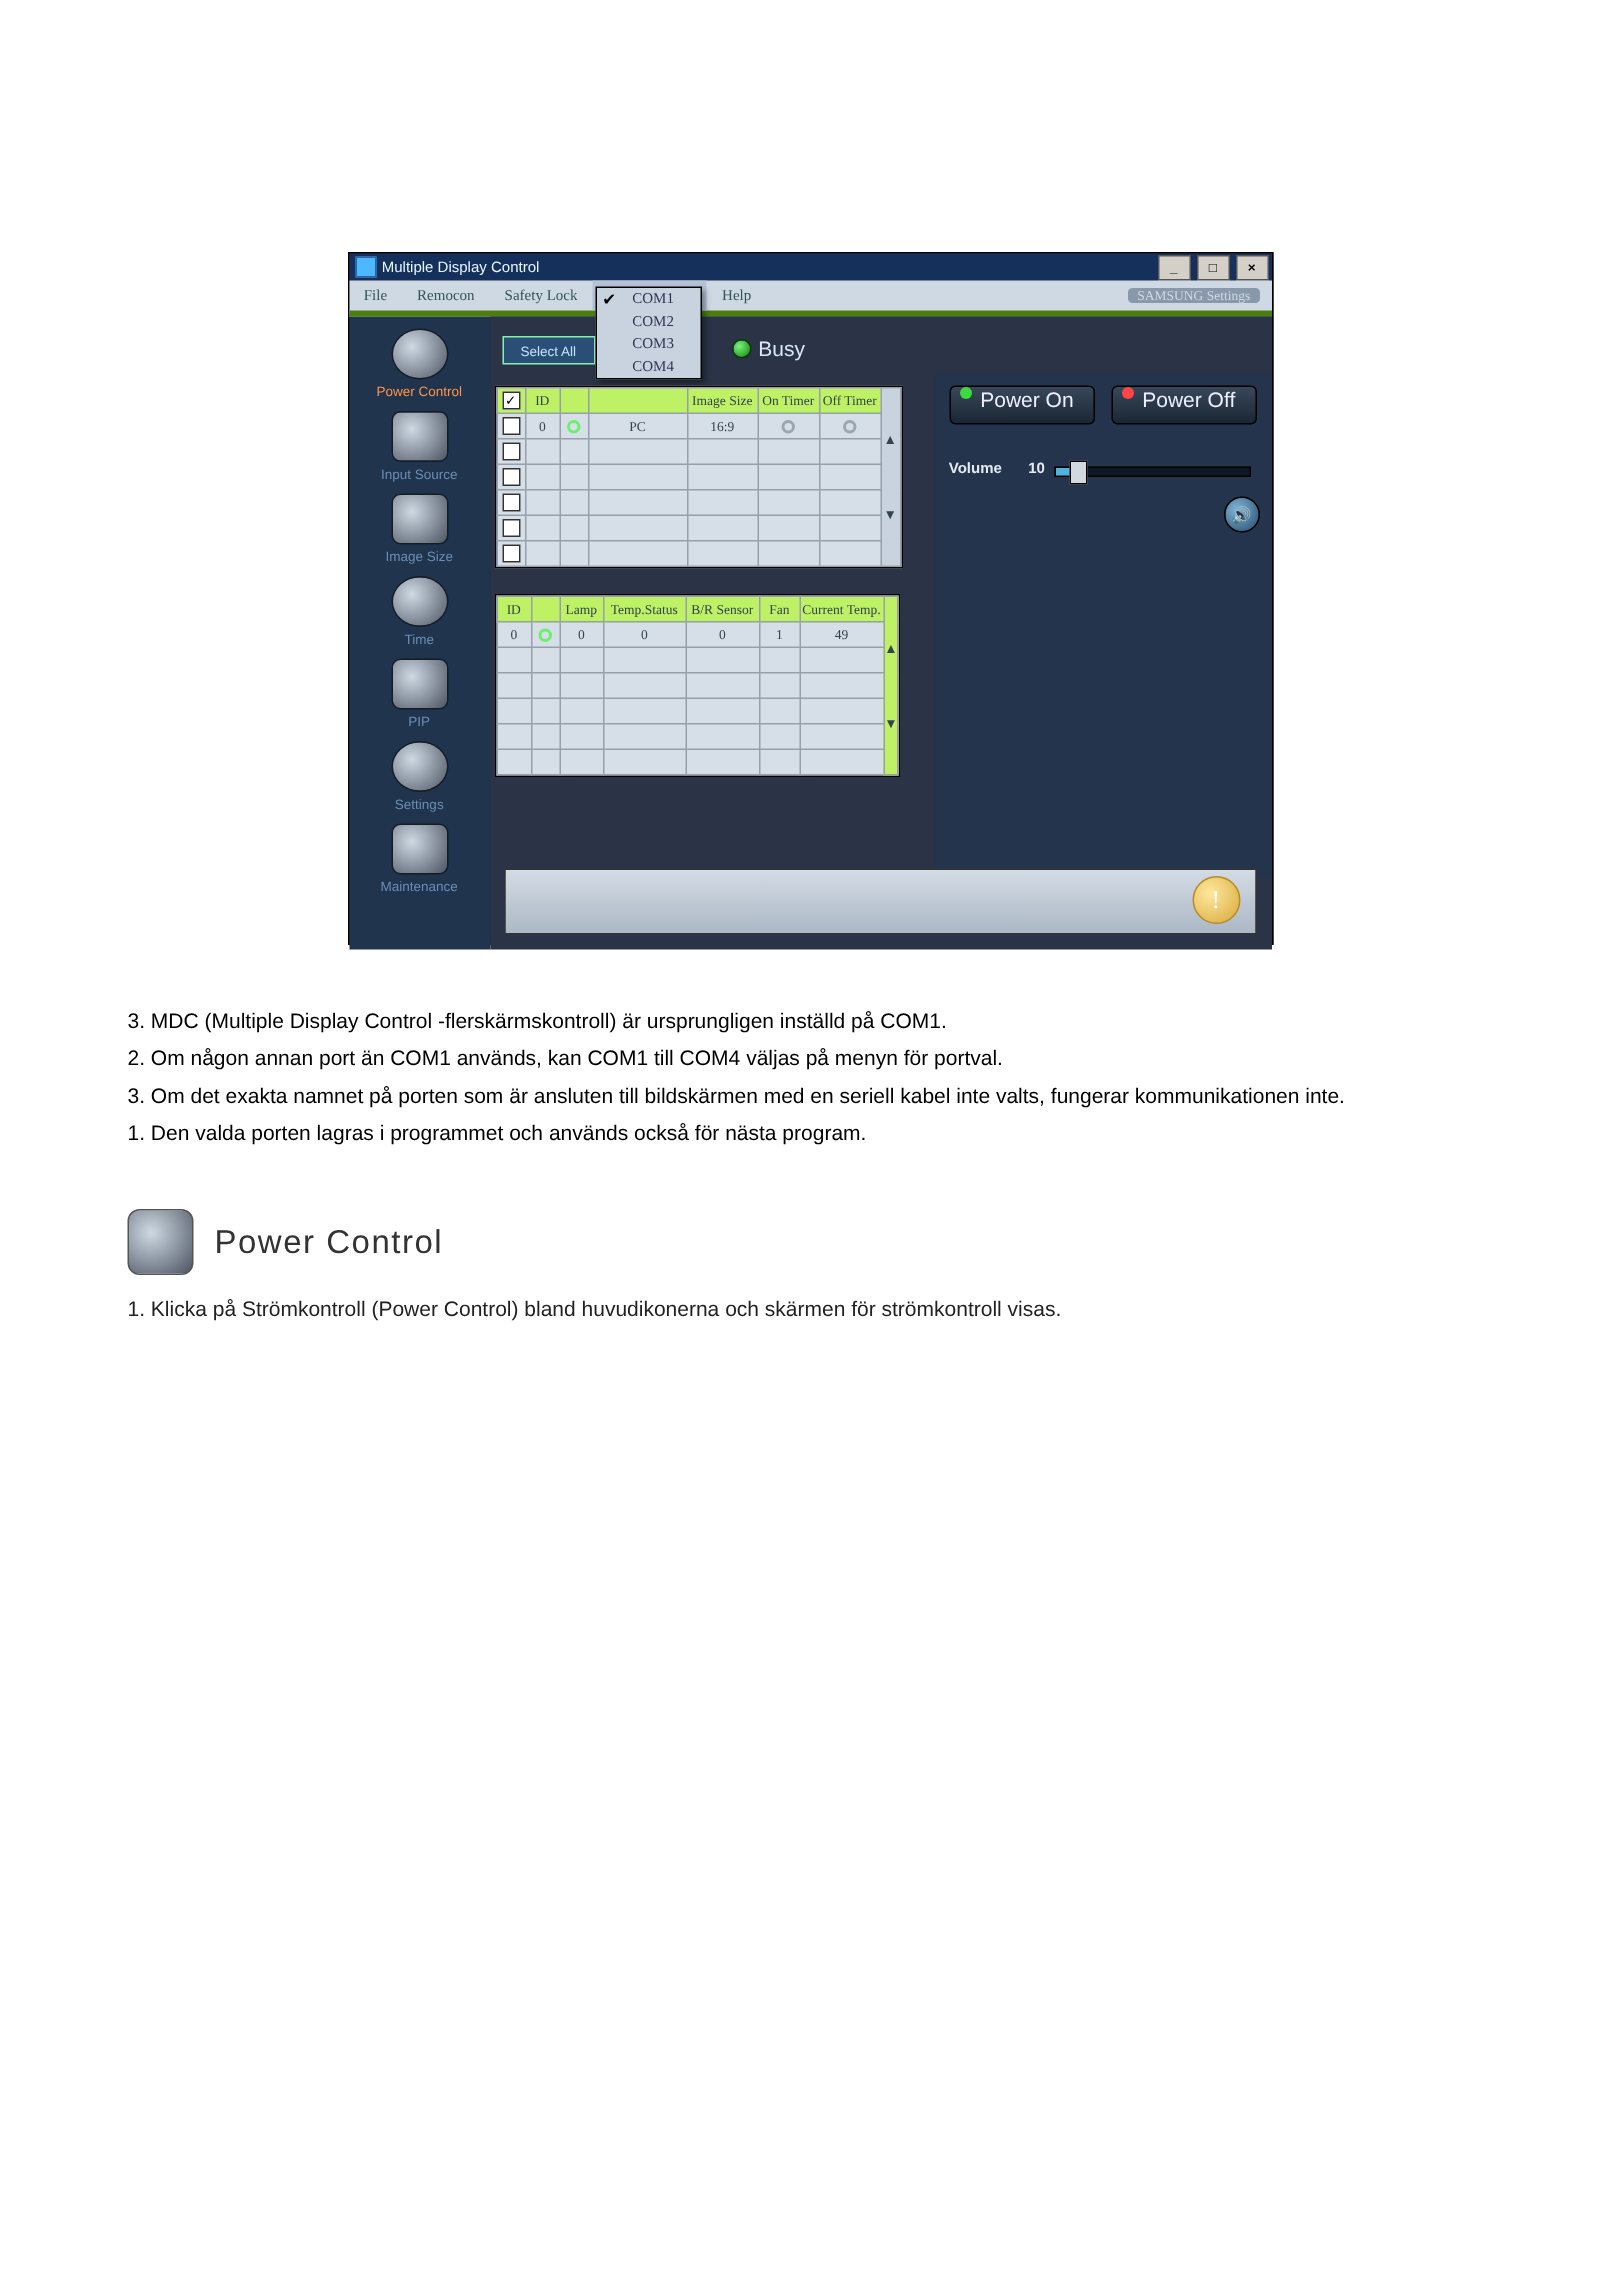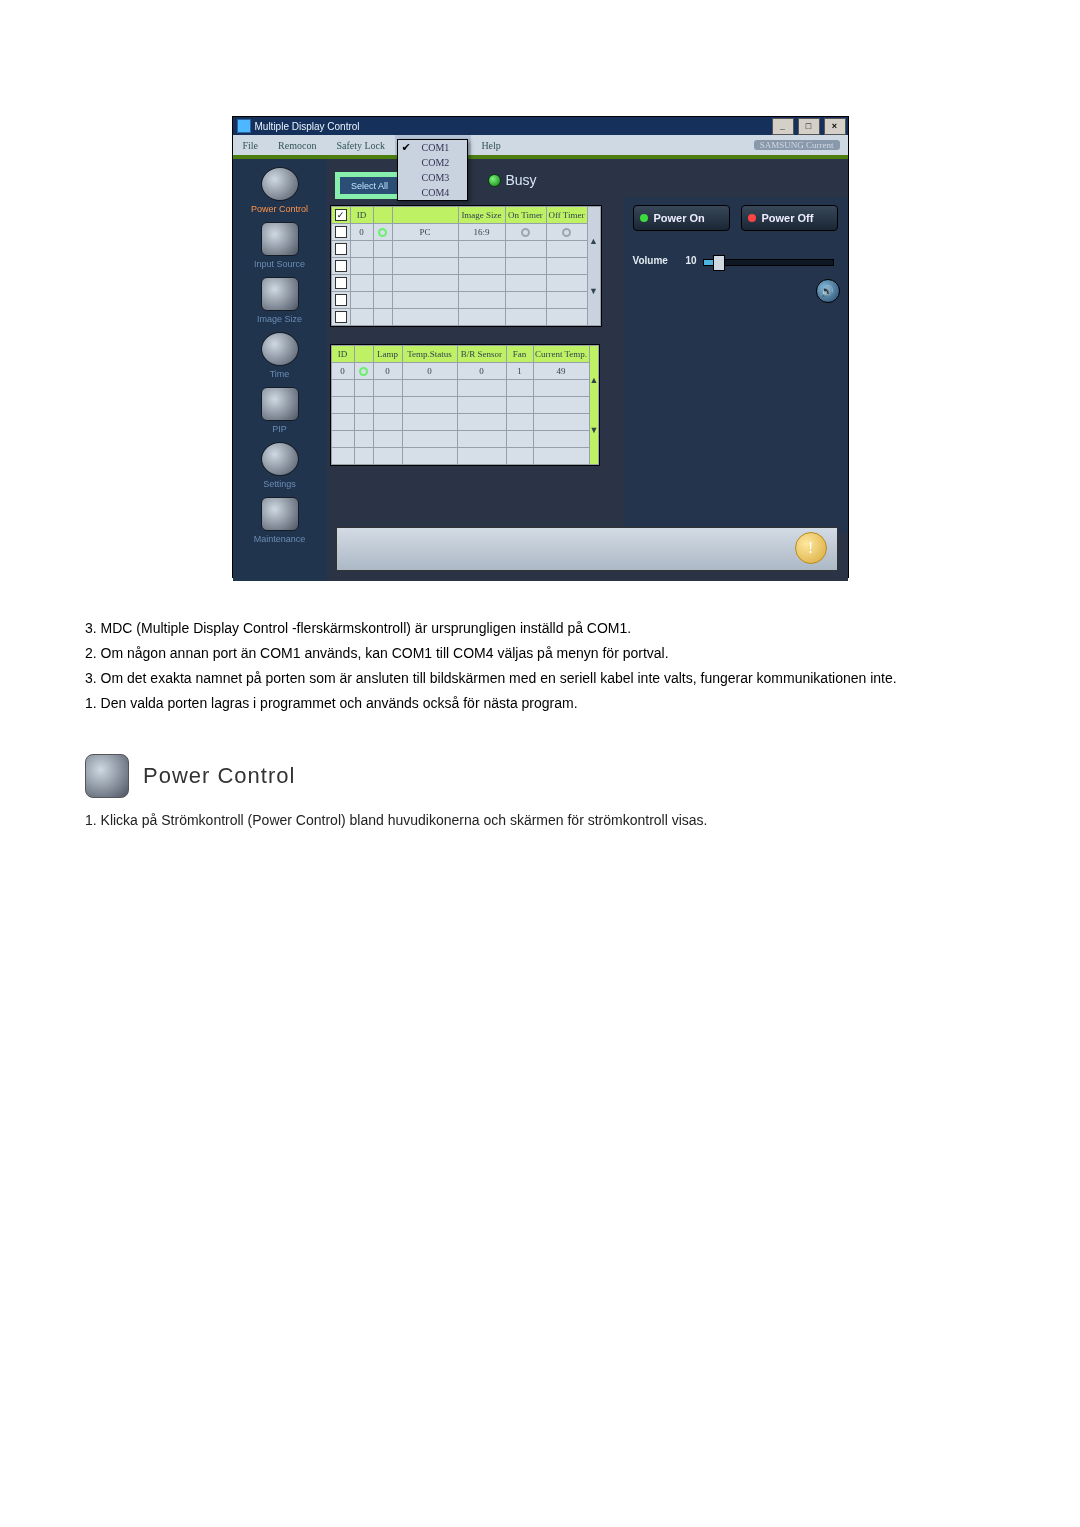--- a/index.html
+++ b/index.html
@@ -1,34 +1,34 @@
 <!DOCTYPE html>
 <html><head>
 <meta charset="utf-8">
 <style>
 body{margin:0;padding:0;background:#fff;font-family:Verdana,Arial,sans-serif;font-size:12px;color:#222}
-.page{width:1080px;margin:0 auto;padding:51px 85px 0 85px;box-sizing:border-box}
+.page{width:1080px;margin:0 auto;padding:103px 85px 0 85px;box-sizing:border-box}
 .shot{width:615px;height:460px;margin:65px auto 40px auto;position:relative;border:1px solid #000;background:#1f2a3c}
 .titlebar{height:18px;background:#15305a;display:flex;align-items:center;font-size:10px;color:#e8f4ff;font-family:Tahoma,sans-serif}
 .titlebar .tb-icon{width:12px;height:12px;margin:0 4px;background:#4db8ff;border:1px solid #2966a0}
 .titlebar .tb-title{flex:1}
 .winbtns{display:flex}
 .winbtn{width:20px;height:15px;margin-left:2px;margin-right:2px;background:#d4d0c8;border:1px solid #555;display:flex;align-items:center;justify-content:center;font-size:9px;font-family:Arial;color:#000;font-weight:bold}
 .menubar{height:20px;background:#cfd9e4;border-bottom:4px solid #4d7c0f;display:flex;align-items:center;font-family:Tahoma;font-size:10px;color:#355;position:relative}
 .menubar .mi{padding:0 10px;height:100%;display:flex;align-items:center}
 .menubar .brand{position:absolute;right:8px;font-size:9px;color:#cfd9e4;background:#8a98ab;padding:0 6px;border-radius:3px}
 .body{display:flex;height:calc(100% - 38px)}
 .sidebar{width:94px;background:#20344e;padding-top:8px}
 .sb-item{text-align:center;margin-bottom:8px;font-size:9px;color:#6a8db5}
 .sb-item .glow{color:#ff934a}
 .sb-ico{width:36px;height:32px;margin:0 auto 3px auto;background:radial-gradient(circle at 35% 35%,#cfd9e4,#4b5460);border-radius:6px;border:1px solid #151c26}
 .sb-ico.power{border-radius:50%}
 .sb-ico.sett{border-radius:50%}
 .main{flex:1;position:relative;background:#2a3446}
-.selectall{position:absolute;left:8px;top:13px;width:60px;height:17px;background:#2b4e76;border:5px solid #86efac;font-size:9px;color:#bfe4ff;display:flex;align-items:center;justify-content:center}
+.selectall{position:absolute;left:8px;top:13px;width:60px;height:17px;background:#2b4e76;border:1px solid #86efac;font-size:9px;color:#bfe4ff;display:flex;align-items:center;justify-content:center}
 .busy{position:absolute;left:161px;top:13px;font-size:14px;color:#d8e7f4;display:flex;align-items:center}
 .busy .dot{width:11px;height:11px;border-radius:50%;background:radial-gradient(circle at 35% 35%,#7cf57c,#0f7d0f);margin-right:5px;border:1px solid #0a3a0a}
 .commenu{position:absolute;left:70px;top:-20px;background:#c9d3df;border:1px solid #000;font-size:10px;color:#335;box-shadow:2px 2px 4px rgba(0,0,0,.4);font-family:Tahoma}
 .commenu .cm{padding:2px 18px 2px 24px;position:relative}
 .commenu .chk{position:absolute;left:4px;top:1px;font-size:11px;color:#000}
 .grid{position:absolute;left:3px;top:46px;border:1px solid #000;background:#d6dee8;font-size:9px;font-family:Tahoma;color:#33444f}
 .grid table{border-collapse:collapse}
 .grid th,.grid td{border:1px solid #96a0aa;text-align:center;height:16px;padding:0}
 .grid th{background:#bef264;font-weight:normal}
 .g1 th:nth-child(1),.g1 td:nth-child(1){width:18px}
@@ -45,21 +45,21 @@
 .ring.off{border-color:#9aa6b0}
 .grid2{position:absolute;left:3px;top:185px}
 .g2 th:nth-child(1),.g2 td:nth-child(1){width:22px}
 .g2 th:nth-child(2),.g2 td:nth-child(2){width:18px}
 .g2 th:nth-child(3),.g2 td:nth-child(3){width:28px}
 .g2 th:nth-child(4),.g2 td:nth-child(4){width:54px}
 .g2 th:nth-child(5),.g2 td:nth-child(5){width:48px}
 .g2 th:nth-child(6),.g2 td:nth-child(6){width:26px}
 .g2 th:nth-child(7),.g2 td:nth-child(7){width:55px}
 .panel{position:absolute;right:0;top:38px;width:225px;bottom:48px;background:#23344c}
-.panel .pbtn{position:absolute;height:24px;width:95px;top:8px;border:1px solid #000;border-radius:4px;background:linear-gradient(#38485a,#1a2634);display:flex;align-items:center;font-size:11px;color:#eef;font-weight:bold}
+.panel .pbtn{position:absolute;height:24px;width:95px;top:8px;border:1px solid #000;border-radius:4px;background:linear-gradient(#38485a,#1a2634);display:flex;align-items:flex-start;font-size:14px;color:#eef;font-weight:normal}
 .panel .pbtn .pdot{width:8px;height:8px;border-radius:50%;margin:0 6px}
 .pbtn.on{left:10px}.pbtn.on .pdot{background:#3bdc3b}
 .pbtn.off{right:10px}.pbtn.off .pdot{background:#ff4444}
 .vol-lab{position:absolute;left:10px;top:58px;font-size:10px;font-weight:bold;color:#e3eaf2}
 .vol-val{position:absolute;left:63px;top:58px;font-size:10px;font-weight:bold;color:#e3eaf2}
 .vol-track{position:absolute;left:80px;top:62px;right:14px;height:5px;background:#0e1824;border:1px solid #000}
 .vol-fill{height:100%;width:12%;background:#4fb2df}
 .vol-thumb{position:absolute;left:90px;top:58px;width:10px;height:14px;background:#d0d8e0;border:1px solid #000}
 .spk{position:absolute;right:8px;top:82px;width:22px;height:22px;border-radius:50%;background:radial-gradient(circle at 35% 35%,#7fb6d8,#25486a);border:1px solid #000;display:flex;align-items:center;justify-content:center;font-size:11px;color:#fff}
 .footer{position:absolute;left:103px;right:10px;bottom:6px;height:42px;background:linear-gradient(#d3dbe4,#acb8c6);border:1px solid #333}
@@ -84,21 +84,21 @@
         <div class="winbtn">□</div>
         <div class="winbtn">×</div>
       </div>
     </div>
     <div class="menubar">
       <div class="mi">File</div>
       <div class="mi">Remocon</div>
       <div class="mi">Safety Lock</div>
       <div class="mi" style="background:#b4c4d6">Port Selection</div>
       <div class="mi">Help</div>
-      <span class="brand">SAMSUNG Current</span>
+      <span class="brand">SAMSUNG Settings</span>
     </div>
     <div class="body">
       <div class="sidebar">
         <div class="sb-item"><div class="sb-ico power"></div><span class="glow">Power Control</span></div>
         <div class="sb-item"><div class="sb-ico"></div><span>Input Source</span></div>
         <div class="sb-item"><div class="sb-ico"></div><span>Image Size</span></div>
         <div class="sb-item"><div class="sb-ico sett"></div><span>Time</span></div>
         <div class="sb-item"><div class="sb-ico"></div><span>PIP</span></div>
         <div class="sb-item"><div class="sb-ico sett"></div><span>Settings</span></div>
         <div class="sb-item"><div class="sb-ico"></div><span>Maintenance</span></div>

